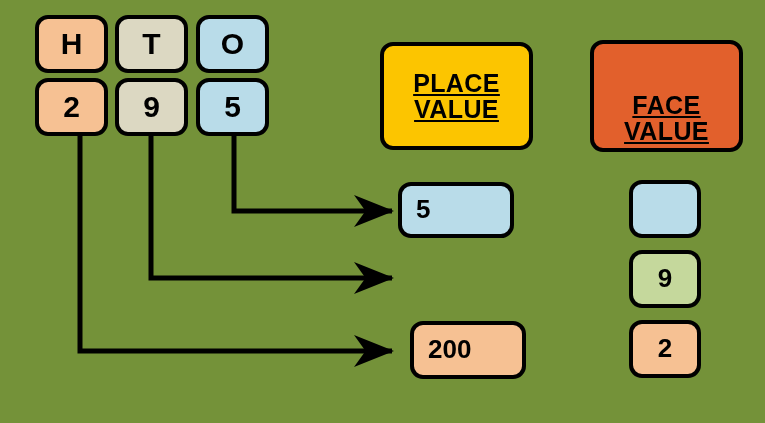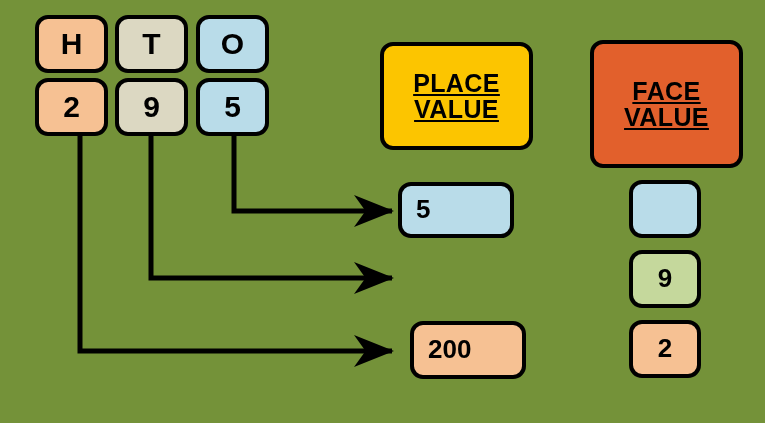--- a/index.html
+++ b/index.html
@@ -100,21 +100,21 @@
 
   <div class="box hdr-digit c-peach" style="left:35px; top:78px; width:73px;">2</div>
   <div class="box hdr-digit c-beige" style="left:115px; top:78px; width:73px;">9</div>
   <div class="box hdr-digit c-blue" style="left:196px; top:78px; width:73px;">5</div>
 
   <div class="box title-card c-yellow" style="left:380px; top:42px; width:153px; height:108px;">
     <span>PLACE</span>
     <span>VALUE</span>
   </div>
 
-  <div class="box title-card c-red" style="left:590px; top:40px; width:153px; height:128px;">
+  <div class="box title-card c-red" style="left:590px; top:40px; width:153px; height:112px;justify-content:flex-end;">
     <span>FACE</span>
     <span>VALUE</span>
   </div>
 
   <div class="box val-card c-blue" style="left:398px; top:182px; width:116px; height:56px;">5</div>
   <div class="box val-card c-peach" style="left:410px; top:321px; width:116px; height:58px;">200</div>
 
   <div class="box face-card c-blue" style="left:629px; top:180px; width:72px; height:58px;"></div>
   <div class="box face-card c-green" style="left:629px; top:250px; width:72px; height:58px;">9</div>
   <div class="box face-card c-peach" style="left:629px; top:320px; width:72px; height:58px;">2</div>

